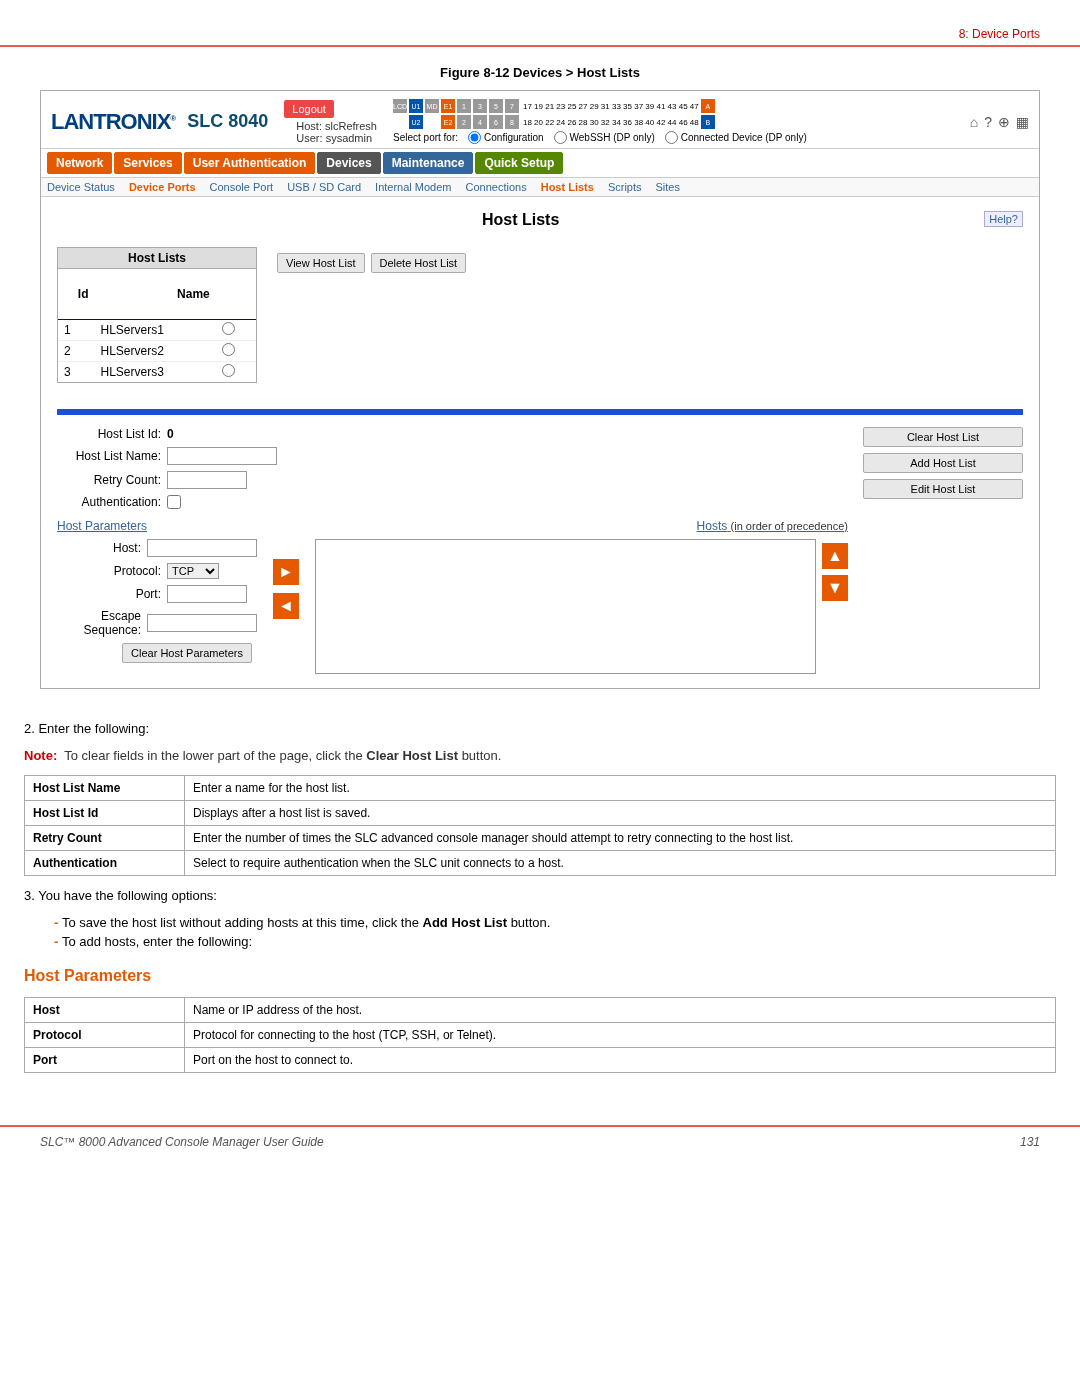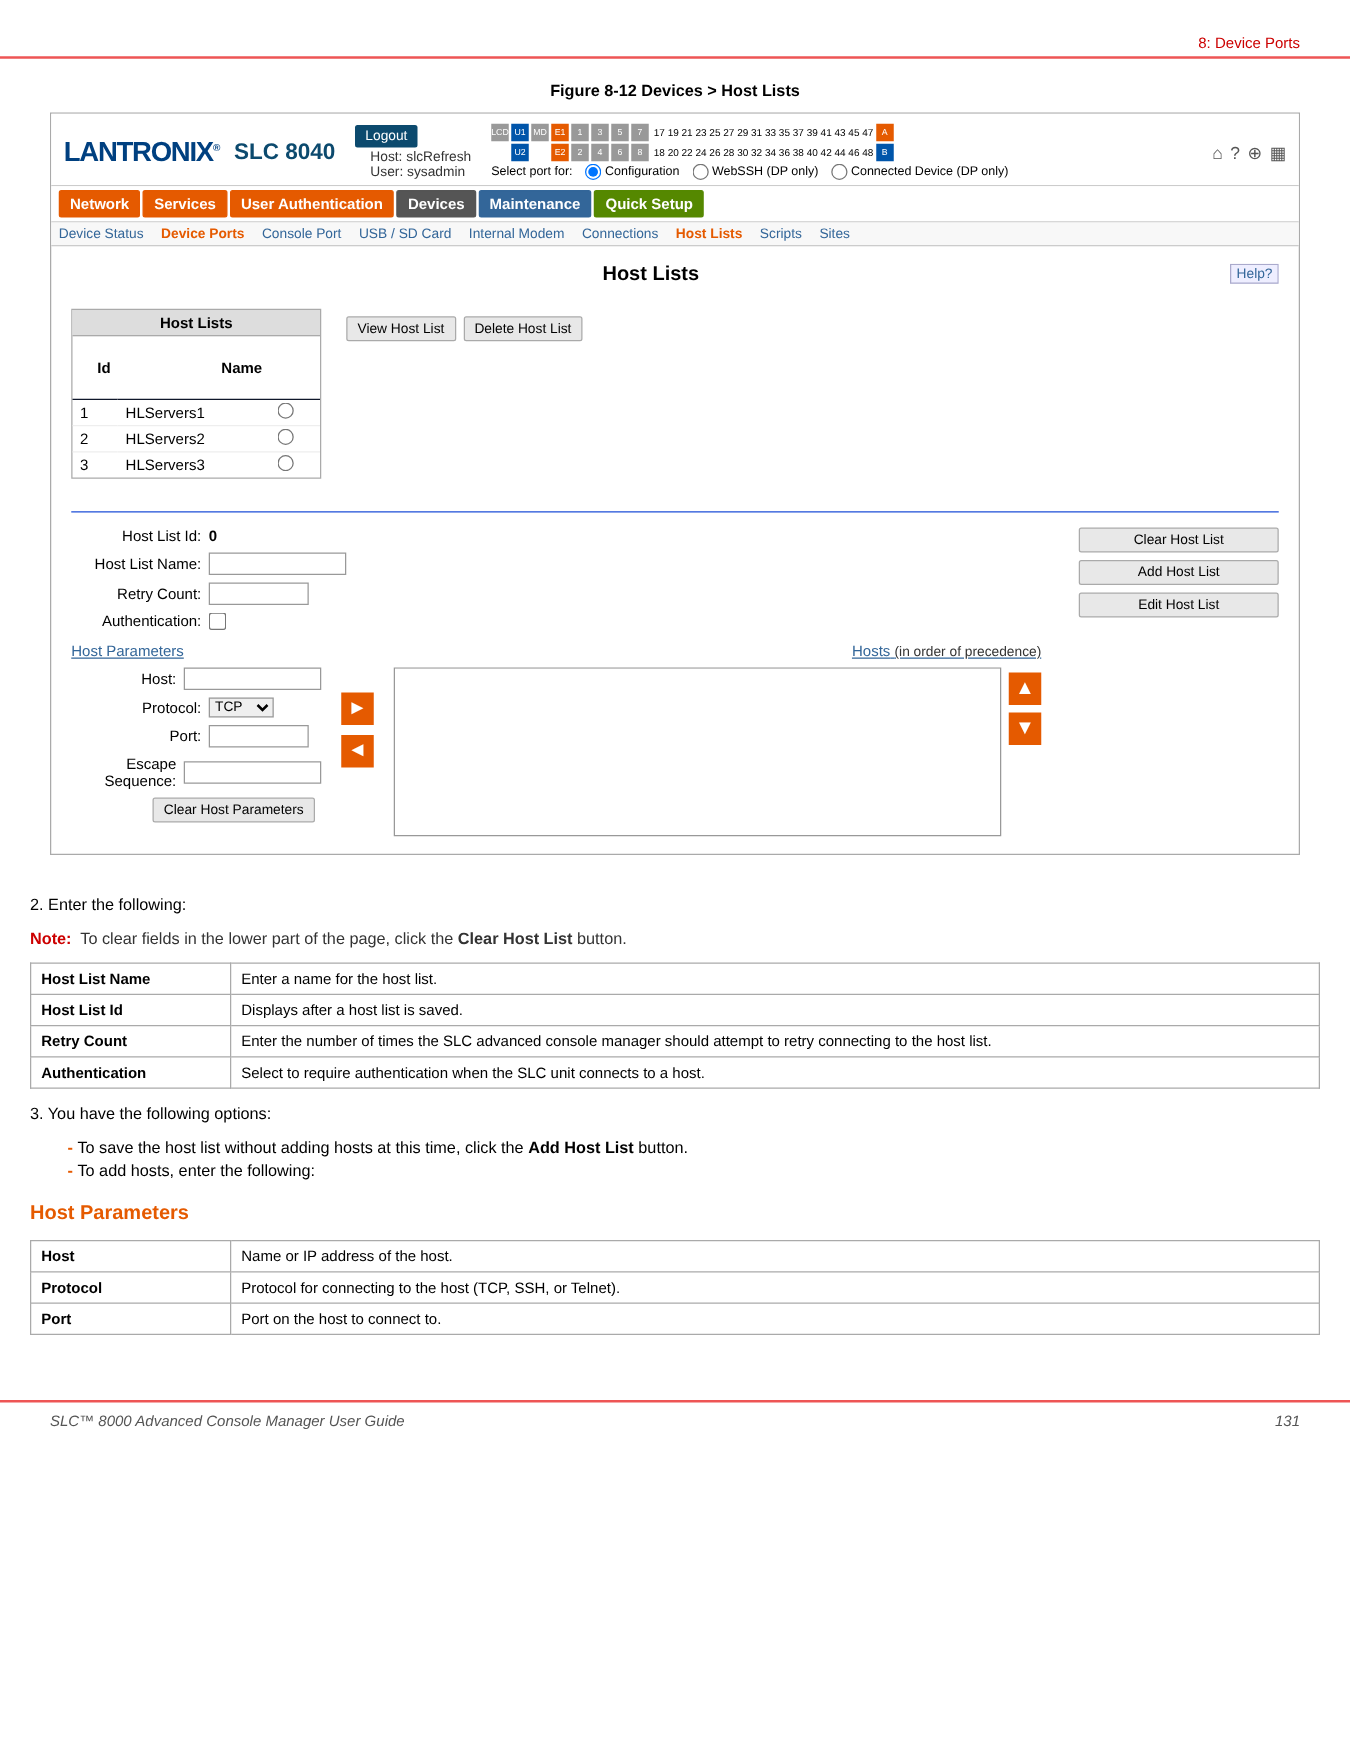--- a/index.html
+++ b/index.html
@@ -13,21 +13,21 @@
     .ui-container { border: 1px solid #aaa; margin: 0 40px; padding: 0; background: #fff; }
 
     
     .top-bar { background: #fff; padding: 8px 10px 4px 10px; display: flex; align-items: center; border-bottom: 1px solid #ccc; }
     .logo { display: flex; align-items: center; gap: 4px; }
     .logo-lantronix { font-size: 22px; font-weight: bold; color: #004080; letter-spacing: -1px; }
     .logo-lantronix span.lan { color: #004080; }
     .logo-reg { font-size: 8px; vertical-align: super; color: #004080; }
     .logo-slc { font-size: 18px; font-weight: bold; color: #0c4a6e; margin-left: 8px; }
     .host-info { margin-left: 12px; font-size: 11px; color: #333; }
-    .logout-btn { background: #0c4a6e; color: #fff; border: none; padding: 3px 8px; font-size: 11px; cursor: pointer; border-radius: 2px; display: block; margin-bottom: 2px; }
+    .logout-btn { background: #ef4444; color: #fff; border: none; padding: 3px 8px; font-size: 11px; cursor: pointer; border-radius: 2px; display: block; margin-bottom: 2px; }
     .port-box { width: 14px; height: 14px; background: #666; color: #fff; font-size: 8px; display: flex; align-items: center; justify-content: center; }
     .port-box.active { background: #e55a00; }
     .port-box.blue { background: #0055aa; }
     .port-box.gray { background: #999; }
     .port-radio-group { display: flex; gap: 10px; font-size: 10px; align-items: center; }
 
     
     .nav-bar { display: flex; align-items: center; padding: 3px 6px; background: #fff; border-bottom: 1px solid #ccc; gap: 2px; }
     .nav-btn { padding: 3px 8px; font-size: 12px; font-weight: bold; border: 1px solid #888; cursor: pointer; border-radius: 2px; }
     .nav-btn.orange { background: #e55a00; color: #fff; border-color: #e55a00; }
@@ -53,21 +53,21 @@
     .host-list-box table { width: 100%; border-collapse: collapse; font-size: 12px; }
     .host-list-box table th { text-align: right; padding: 18px 6px; border-bottom: 1px solid #0f172a; font-weight: bold; }
     .host-list-box table td { padding: 2px 6px; }
     .host-list-box table tr:not(:last-child) td { border-bottom: 1px solid #eee; }
 
     .host-list-area { display: flex; align-items: flex-start; gap: 20px; margin-bottom: 16px; }
     .view-del-btns { display: flex; gap: 6px; margin-top: 6px; }
     .small-btn { font-size: 11px; padding: 3px 8px; background: #e8e8e8; border: 1px solid #aaa; cursor: pointer; border-radius: 2px; }
 
     
-    .form-area { border-top: 1px solid #1d4ed8; padding-top: 12px; display: flex; gap: 30px; }
+    .form-area { border-top: 6px solid #1d4ed8; padding-top: 12px; display: flex; gap: 15px; }
     .form-left { flex: 1; }
     .form-right { width: 160px; display: flex; flex-direction: column; gap: 6px; }
     .form-row { display: flex; align-items: center; margin-bottom: 6px; }
     .form-label { text-align: right; width: 110px; font-size: 12px; padding-right: 6px; }
     .form-input { border: 1px solid #999; font-size: 11px; padding: 2px 3px; }
     .form-input-sm { width: 80px; }
     .form-input-md { width: 110px; }
     .checkbox-small { width: 14px; height: 14px; }
 
     .host-params-section { margin-top: 10px; }

